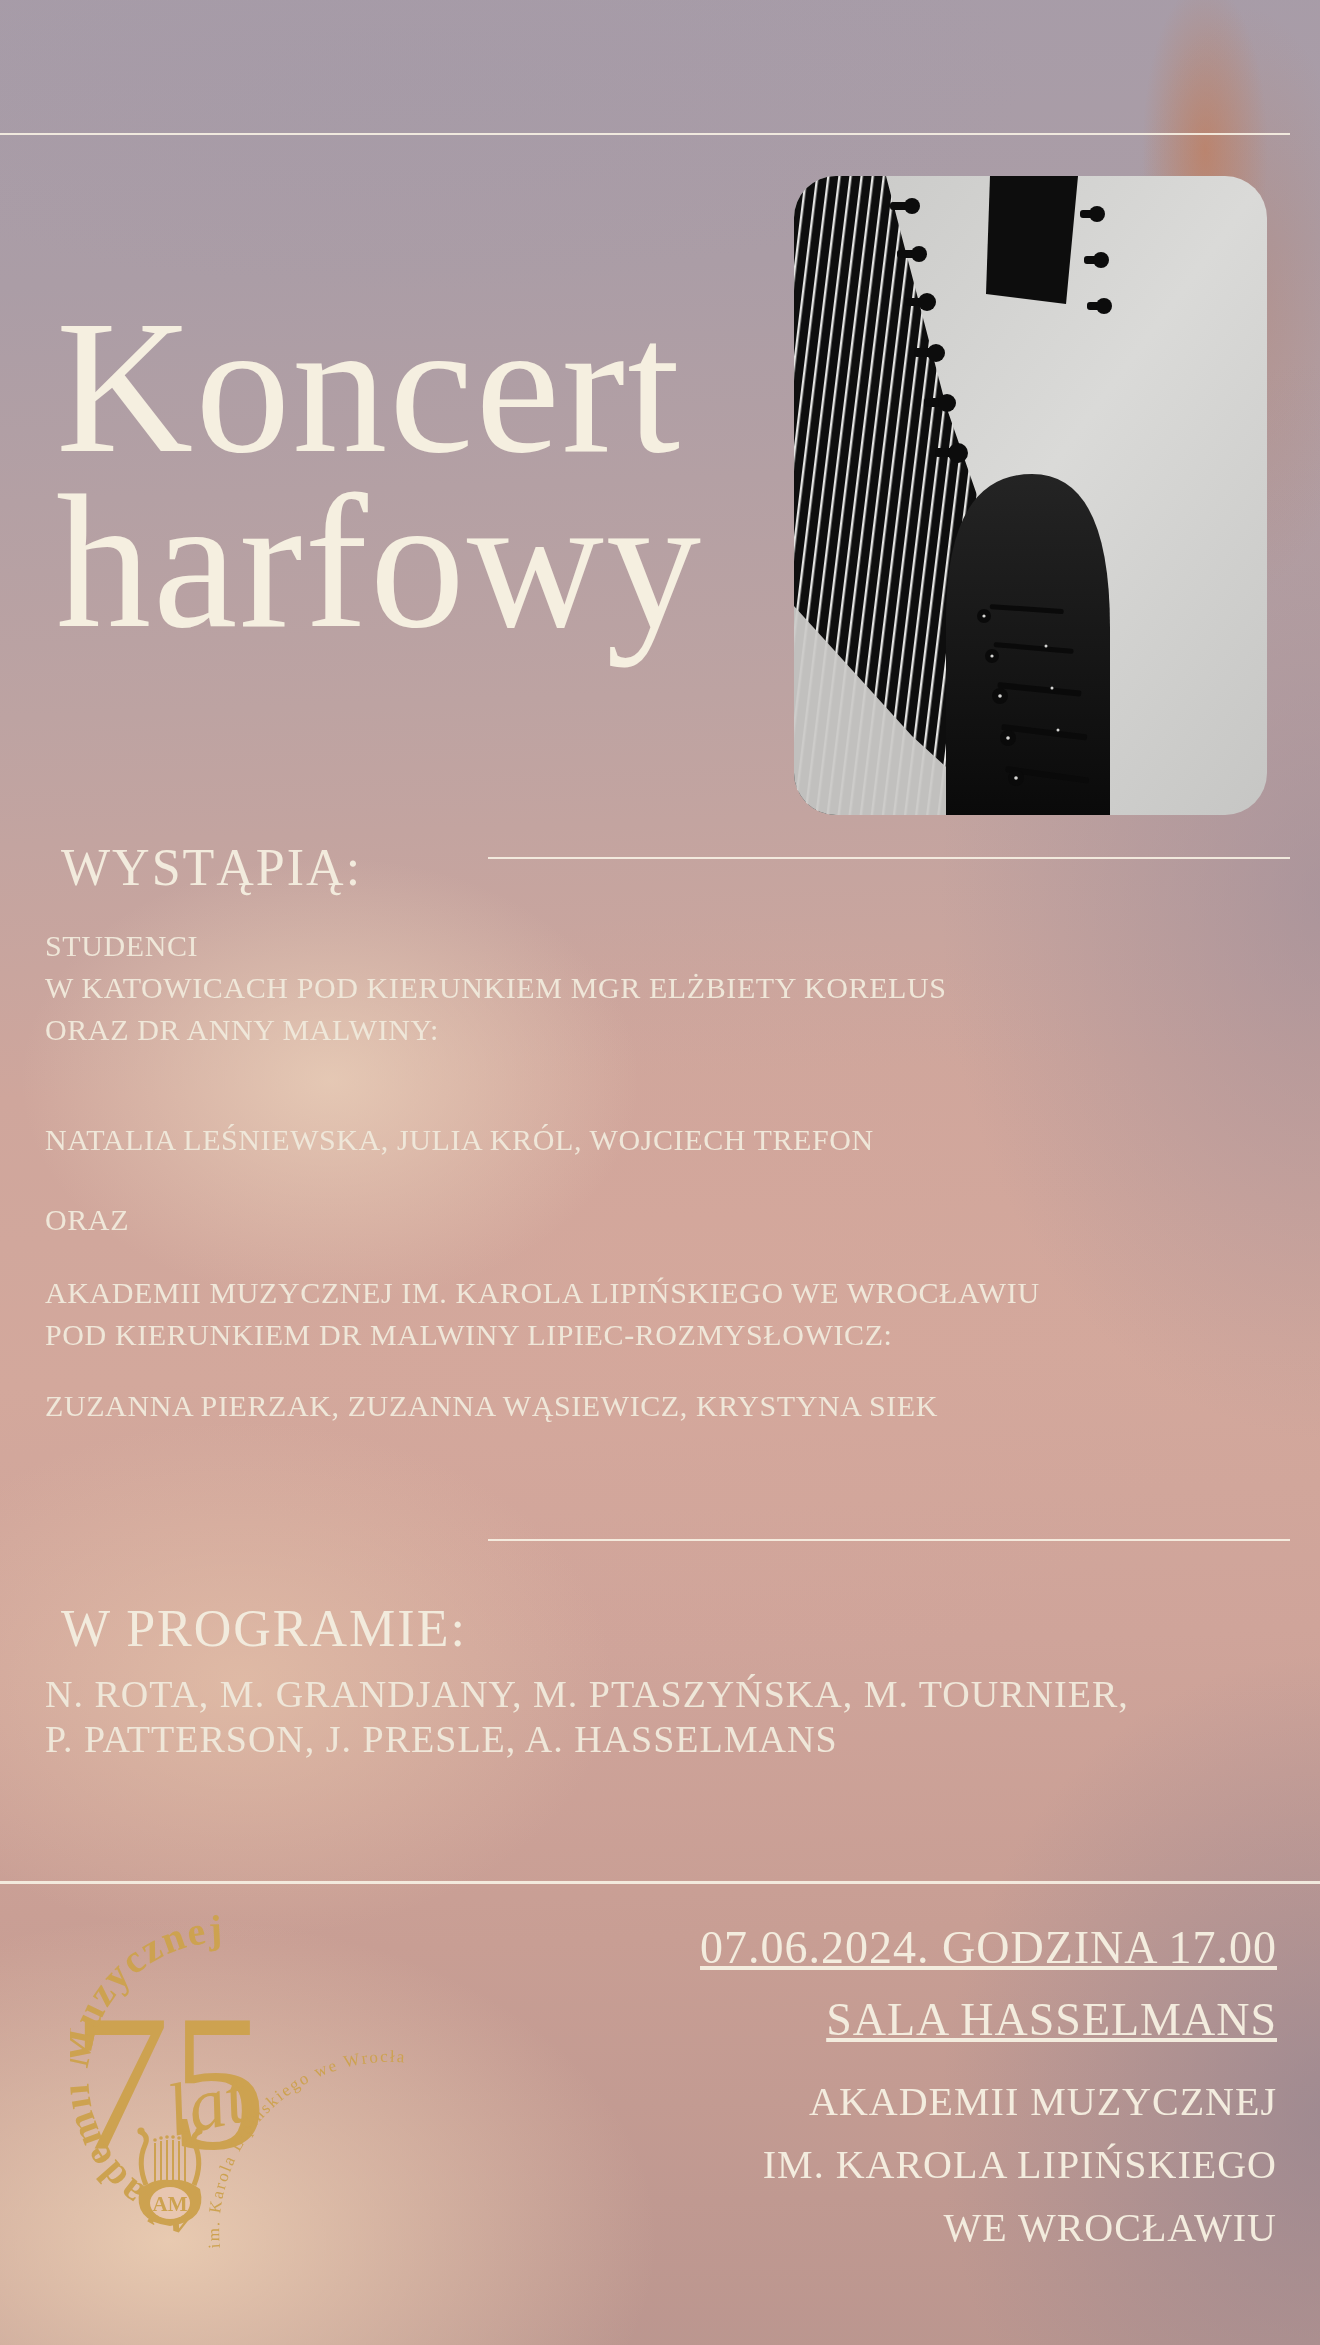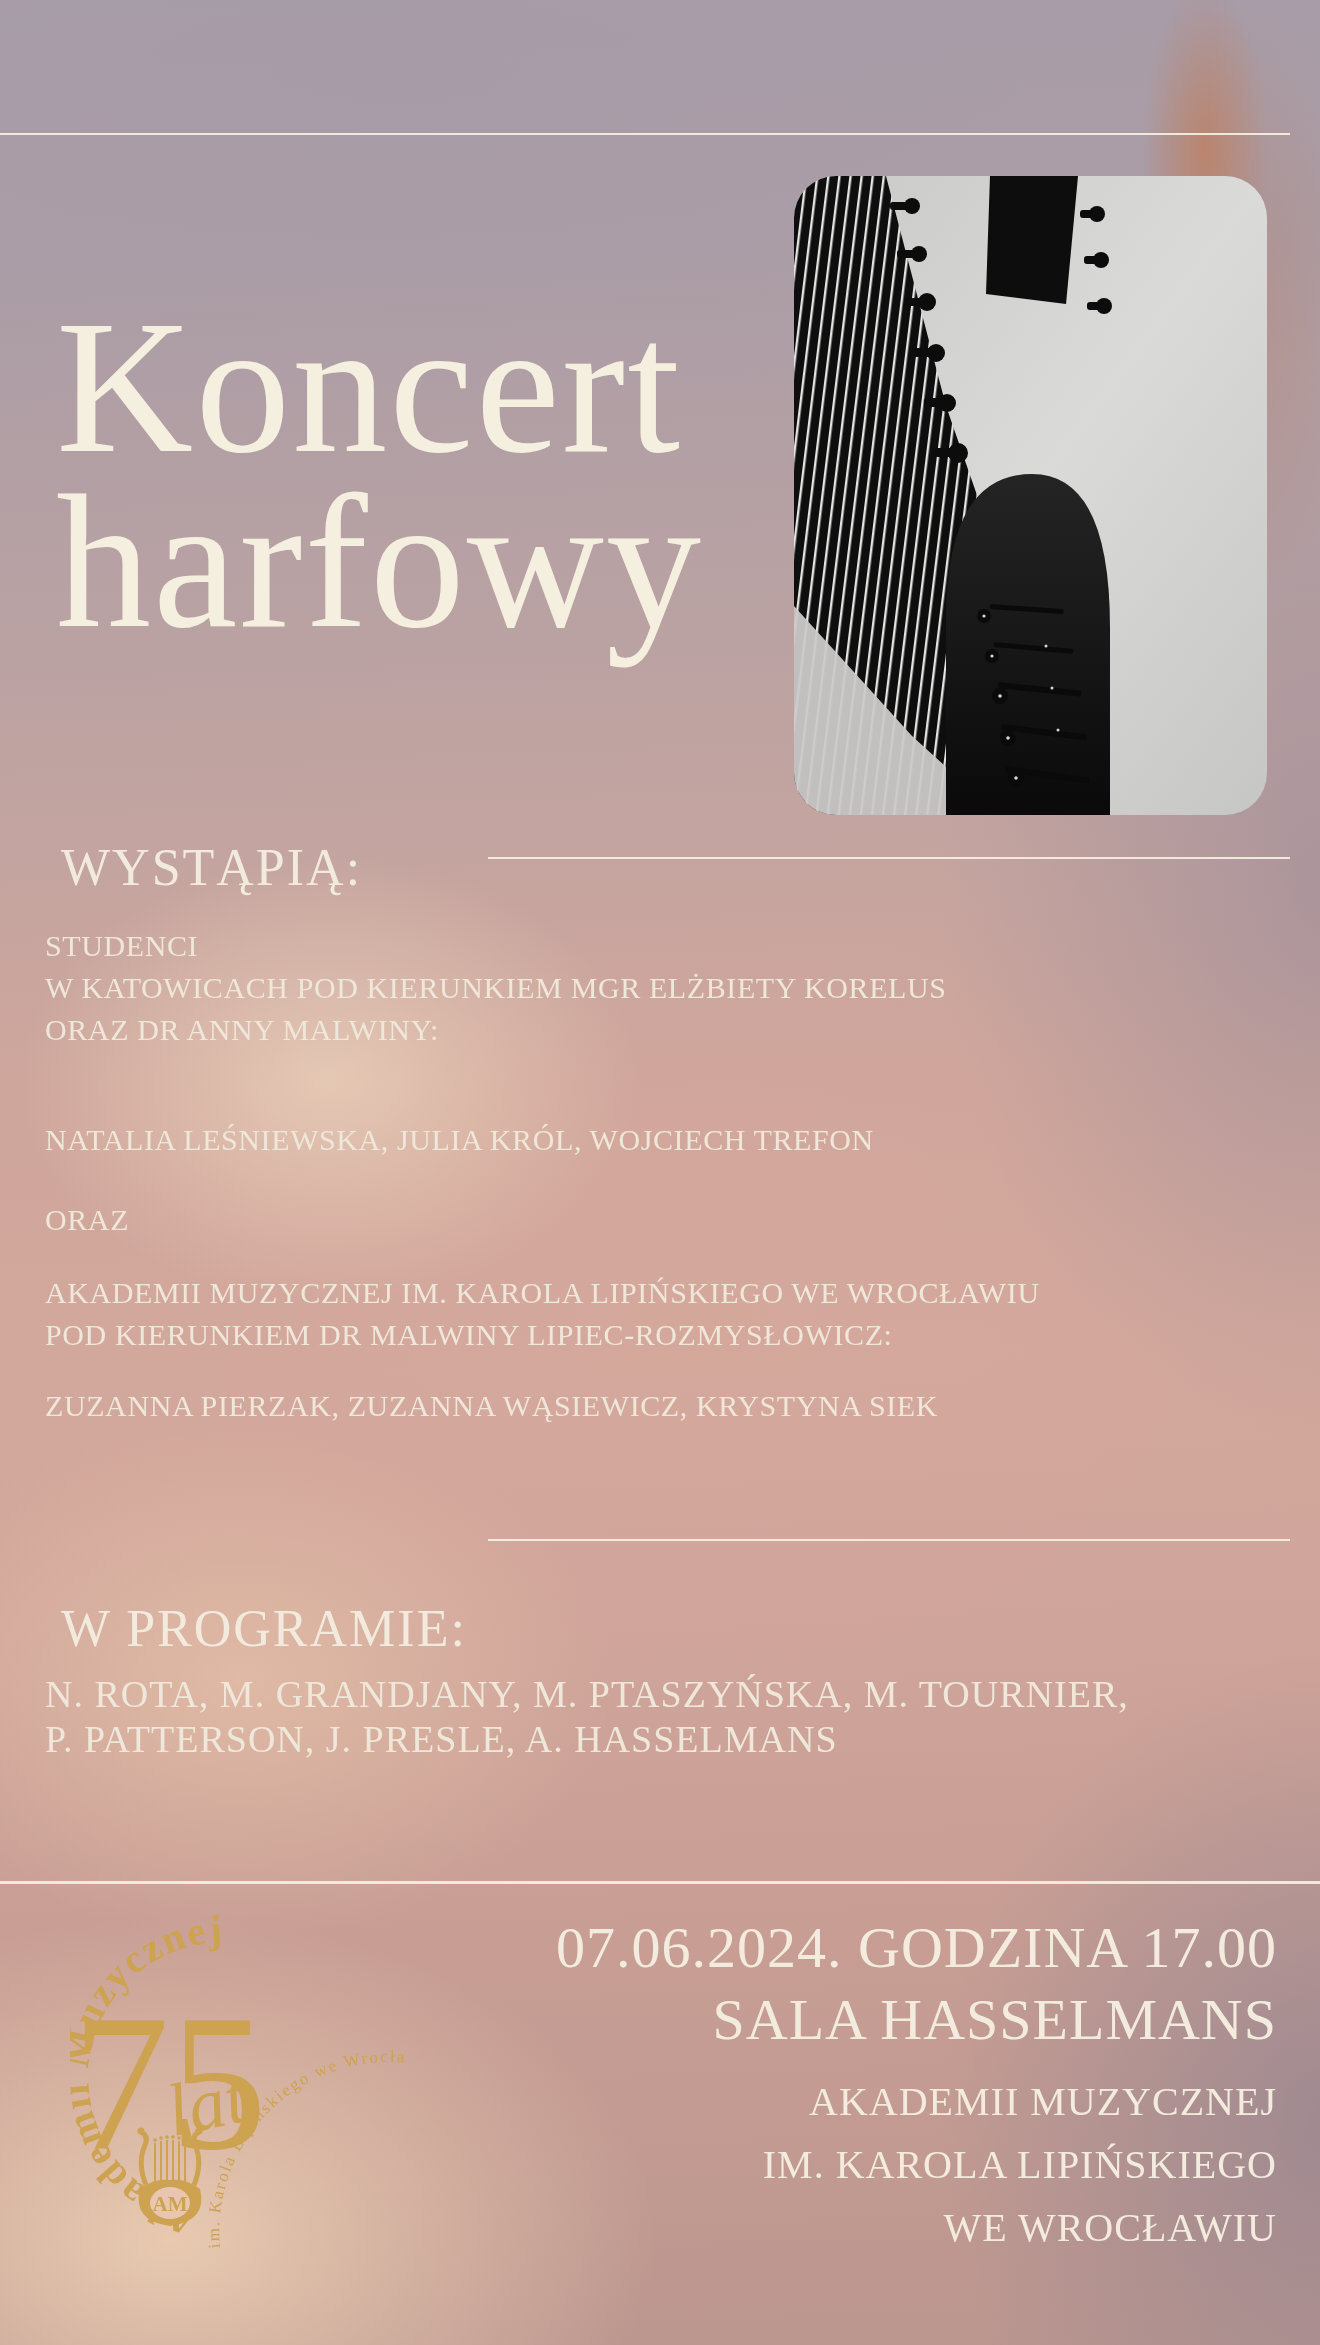--- a/index.html
+++ b/index.html
@@ -50,21 +50,21 @@
   .b-names2{top:1385px;}
   .b-program{top:1672px;font-size:38px;line-height:45px;letter-spacing:1px;}
   .photo{
     position:absolute;left:794px;top:176px;width:473px;height:639px;
     border-radius:42px;overflow:hidden;margin:0;
   }
   .event{
     position:absolute;right:43px;top:1912px;margin:0;
     text-align:right;color:#f3ecde;
   }
-  .event .big{font-size:58px;line-height:72px;letter-spacing:1px;white-space:nowrap;}
+  .event .big{font-size:46px;line-height:72px;letter-spacing:1px;white-space:nowrap;text-decoration:underline;}
   .event .host{margin-top:14px;font-size:40px;line-height:63px;letter-spacing:1px;}
   .logo{position:absolute;left:70px;top:1908px;width:340px;height:350px;}
 </style>
 </head>
 <body>
 
 <div class="poster">
 
   <div class="rule rule-top"></div>
 

